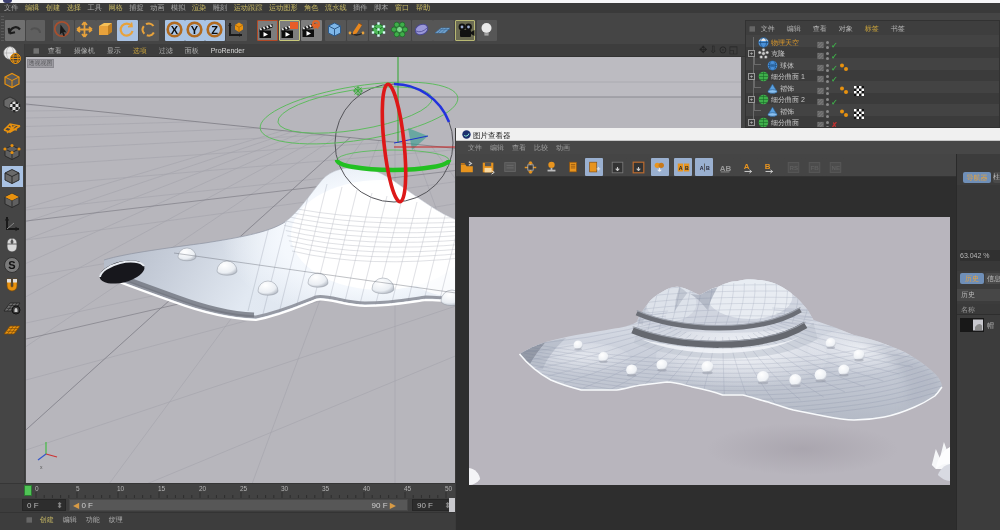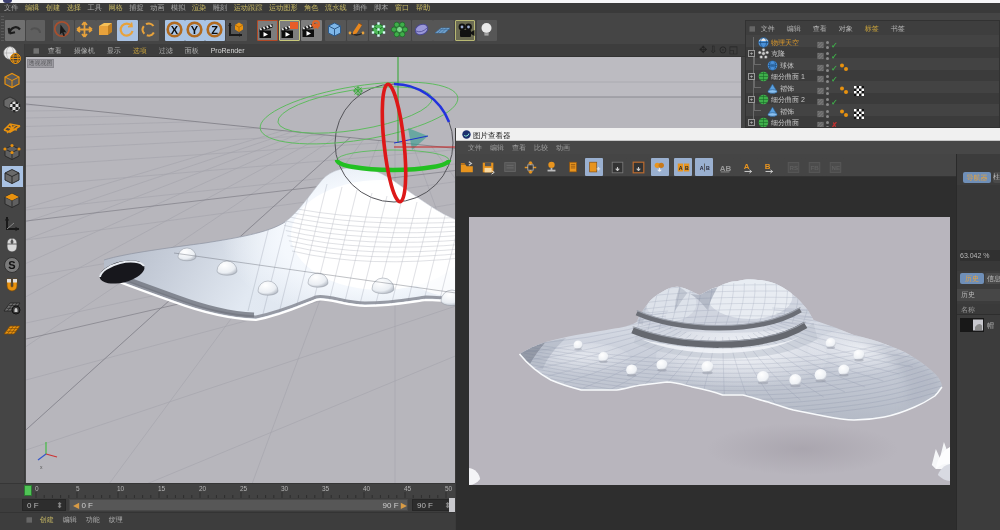--- a/index.html
+++ b/index.html
@@ -525,21 +525,21 @@
       <div class="abs txt" style="left:281px;top:2px;font-size:6.5px;color:#b5b5b5">30</div>
       <div class="abs txt" style="left:322px;top:2px;font-size:6.5px;color:#b5b5b5">35</div>
       <div class="abs txt" style="left:363px;top:2px;font-size:6.5px;color:#b5b5b5">40</div>
       <div class="abs txt" style="left:403.99999999999994px;top:2px;font-size:6.5px;color:#b5b5b5">45</div>
       <div class="abs txt" style="left:444.99999999999994px;top:2px;font-size:6.5px;color:#b5b5b5">50</div>
     </div>
 
 <div class="abs" style="left:0;top:498px;width:745px;height:14px;background:#3d3d3d"></div>
 <div id="framerow" class="abs" style="left:0;top:498px;width:745px;height:14px">
       <div class="abs" style="left:22px;top:1px;width:44px;height:12px;background:#2d2d2d;border:1px solid #262626;color:#b8b8b8;font-size:8px;line-height:11px;padding-left:4px">0 F<span style="float:right;margin-right:2px;color:#888">⬍</span></div>
-      <div class="abs" style="left:69px;top:1px;width:339px;height:12px;background:#575757;border:1px solid #484848;font-size:8px;line-height:11px;color:#cfcfcf"><span style="color:#d89b45;margin-left:3px">◀</span> 0 F<span style="float:right;margin-right:0">90 F <span style="color:#d89b45">▶</span></span></div>
+      <div class="abs" style="left:69px;top:1px;width:339px;height:12px;background:#575757;border:1px solid #484848;font-size:8px;line-height:11px;color:#cfcfcf"><span style="color:#d89b45;margin-left:3px">◀</span> 0 F<span style="float:right;margin-right:11px">90 F <span style="color:#d89b45">▶</span></span></div>
       <div class="abs" style="left:412px;top:1px;width:42px;height:12px;background:#2d2d2d;border:1px solid #262626;color:#b8b8b8;font-size:8px;line-height:11px;padding-left:4px">90 F<span style="float:right;margin-right:2px;color:#888">⬍</span></div>
       <div class="abs" style="left:449px;top:0;width:7px;height:14px;background:#c9c9cd"></div>
     </div>
 
 <div class="abs" style="left:0;top:512px;width:745px;height:18px;background:#3d3d3d;border-top:1px solid #343434"></div>
 <div id="botmenu" class="abs txt" style="left:26px;top:513px;height:14px;font-size:7px;line-height:14px;color:#b0b0b0"><span style="color:#777;margin-right:7px">▦</span><span style="color:#c8b964;margin-right:9px">创建</span><span style="color:#b0b0b0;margin-right:9px">编辑</span><span style="color:#b0b0b0;margin-right:9px">功能</span><span style="color:#b0b0b0;margin-right:9px">纹理</span></div>
 
 <div class="abs" style="left:745px;top:20px;width:255px;height:108px;background:#3e3e3e;border:1px solid #323232;overflow:hidden">
 <div id="om" class="abs" style="left:0;top:0;width:255px;height:105px">
         <div class="abs" style="left:0;top:14px;width:255px;height:11.5px;background:#434343"></div>

